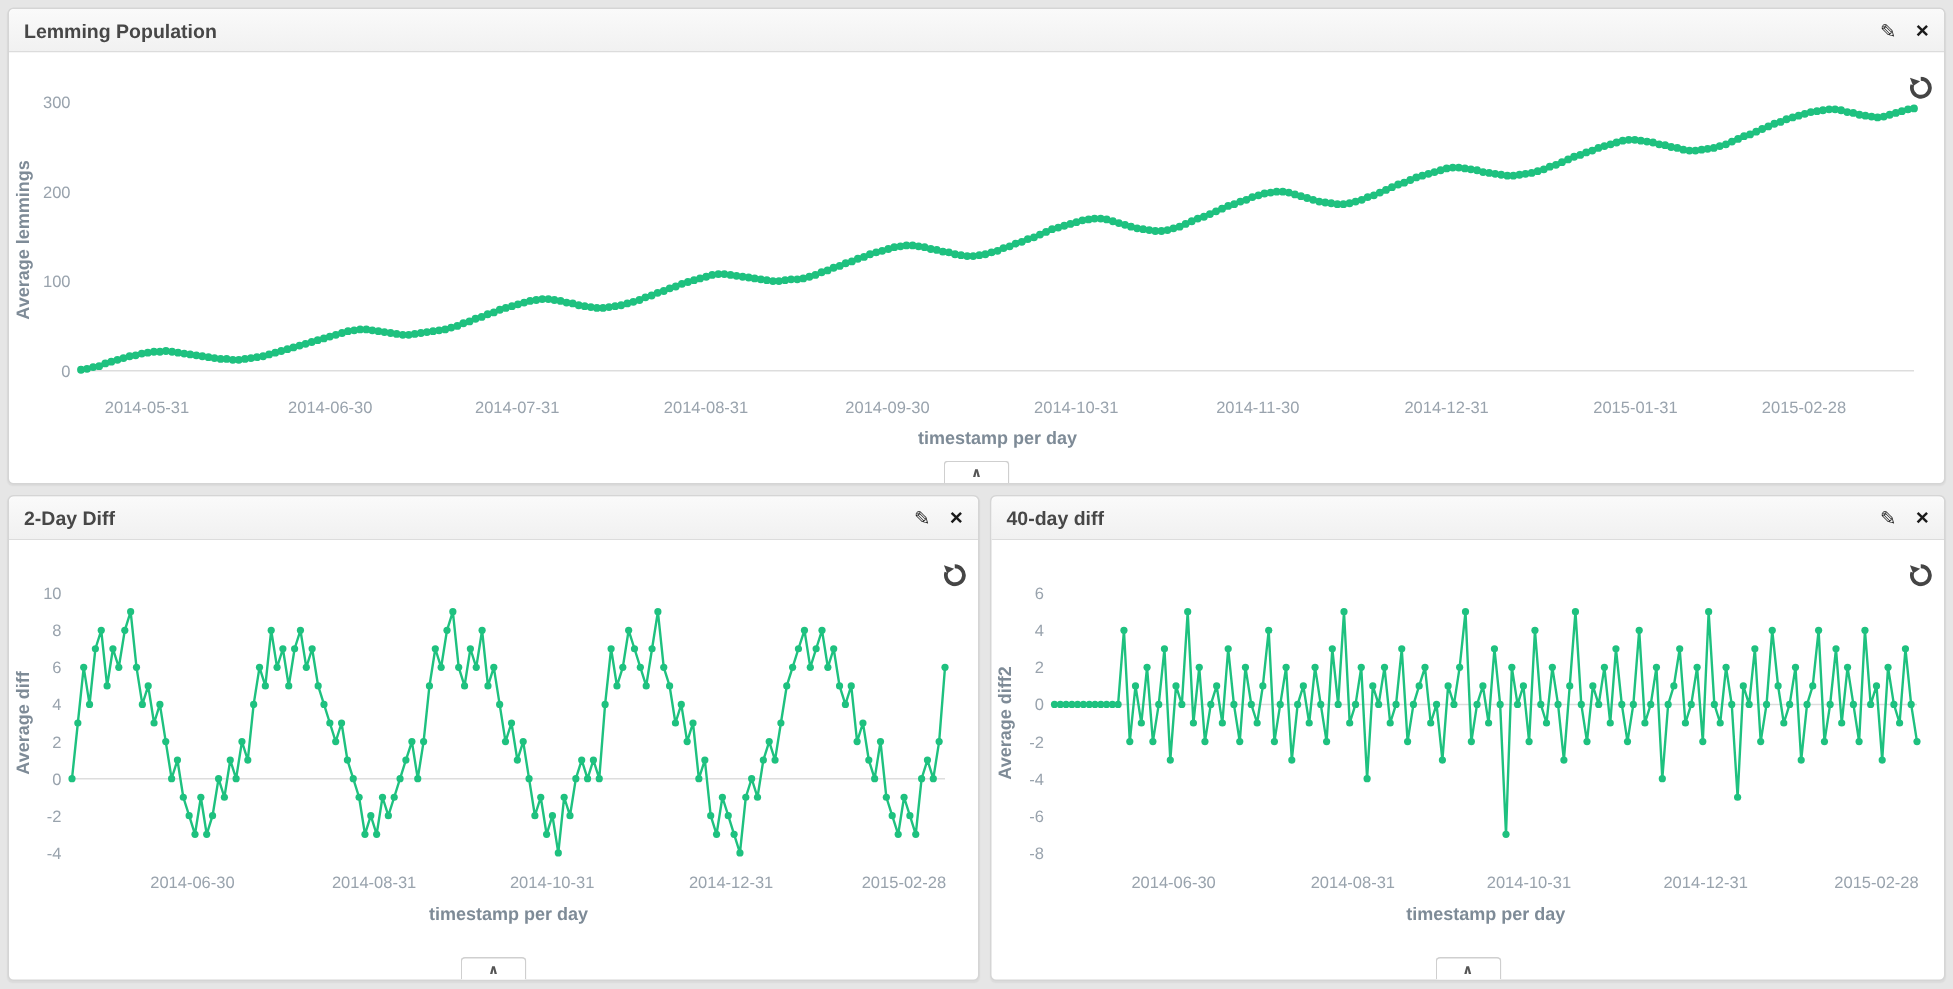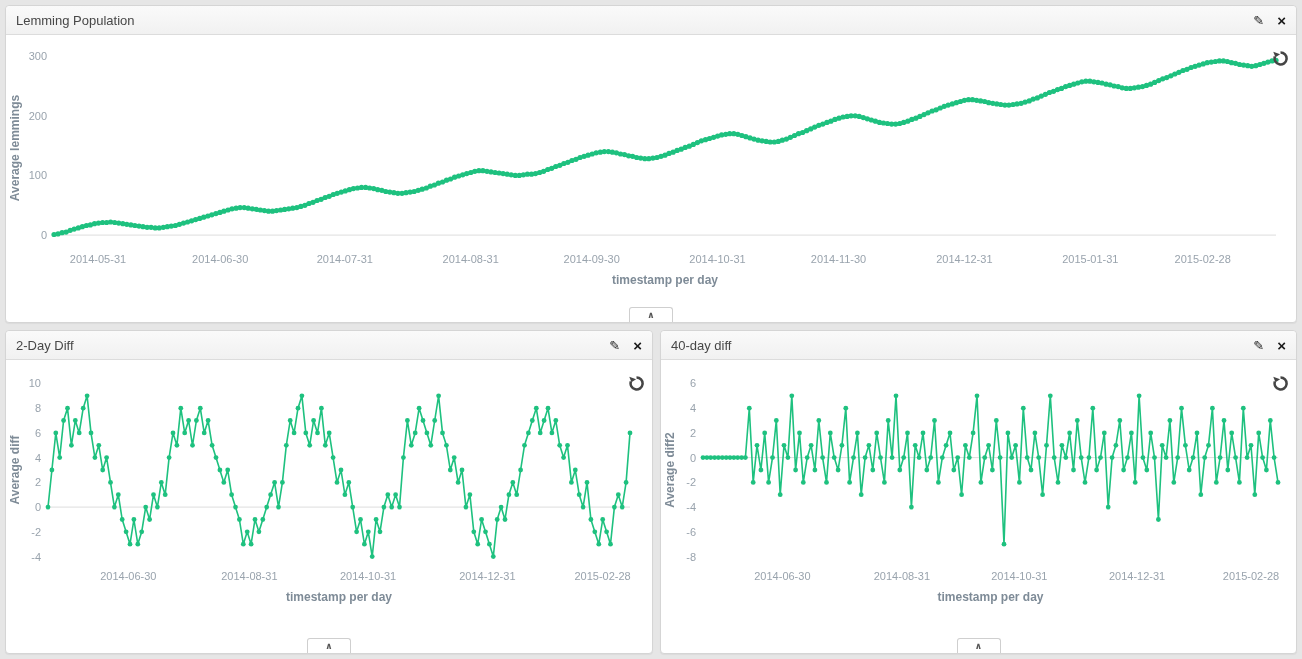--- a/index.html
+++ b/index.html
@@ -11,25 +11,25 @@
   .page{box-sizing:border-box;width:1302px;height:659px;padding:5px;display:flex;flex-direction:column;gap:7px;}
   .panel{position:relative;background:#ffffff;border:1px solid #d5d5d5;border-radius:4px;
          box-shadow:0 1px 1px rgba(0,0,0,0.05);box-sizing:border-box;}
   .panel-top{height:318px;}
   .bottom-row{display:flex;gap:7px;flex:1;min-height:0;}
   .panel-bl{width:718px;}
   .panel-br{flex:1;}
   .panel-header{height:28px;display:flex;align-items:center;padding:0 10px;
     background:linear-gradient(#fafafa,#f1f1f1);border-bottom:1px solid #dcdcdc;
     border-radius:4px 4px 0 0;cursor:move;}
-  .panel-title{font-size:13px;color:#474747;}
+  .panel-title{font-size:13px;color:#474747;font-weight:bold;}
   .header-icons{margin-left:auto;display:flex;align-items:center;gap:13px;}
   .icon-edit{font-size:13px;color:#1a1a1a;cursor:pointer;line-height:1;}
   .icon-close{font-size:15px;font-weight:bold;color:#1a1a1a;cursor:pointer;line-height:1;}
-  .chart-wrap{position:relative;padding-top:4px;}
+  .chart-wrap{position:relative;padding-top:16px;}
   svg.chart{display:block;}
   .tick{font:11px "Liberation Sans","DejaVu Sans",sans-serif;fill:#99a3ad;}
   .axis-label{font:bold 12px "Liberation Sans","DejaVu Sans",sans-serif;fill:#7e8b97;}
   .reset-icon{position:absolute;right:8px;top:16px;width:15px;height:15px;cursor:pointer;}
   .collapse-tab{position:absolute;bottom:0;left:50%;transform:translateX(-50%);
     width:42px;height:14px;background:#fff;border:1px solid #cfcfcf;border-bottom:none;
     border-radius:3px 3px 0 0;display:flex;align-items:center;justify-content:center;
     font-size:9px;font-weight:bold;color:#555;cursor:pointer;line-height:1;}
 </style>
 </head>

